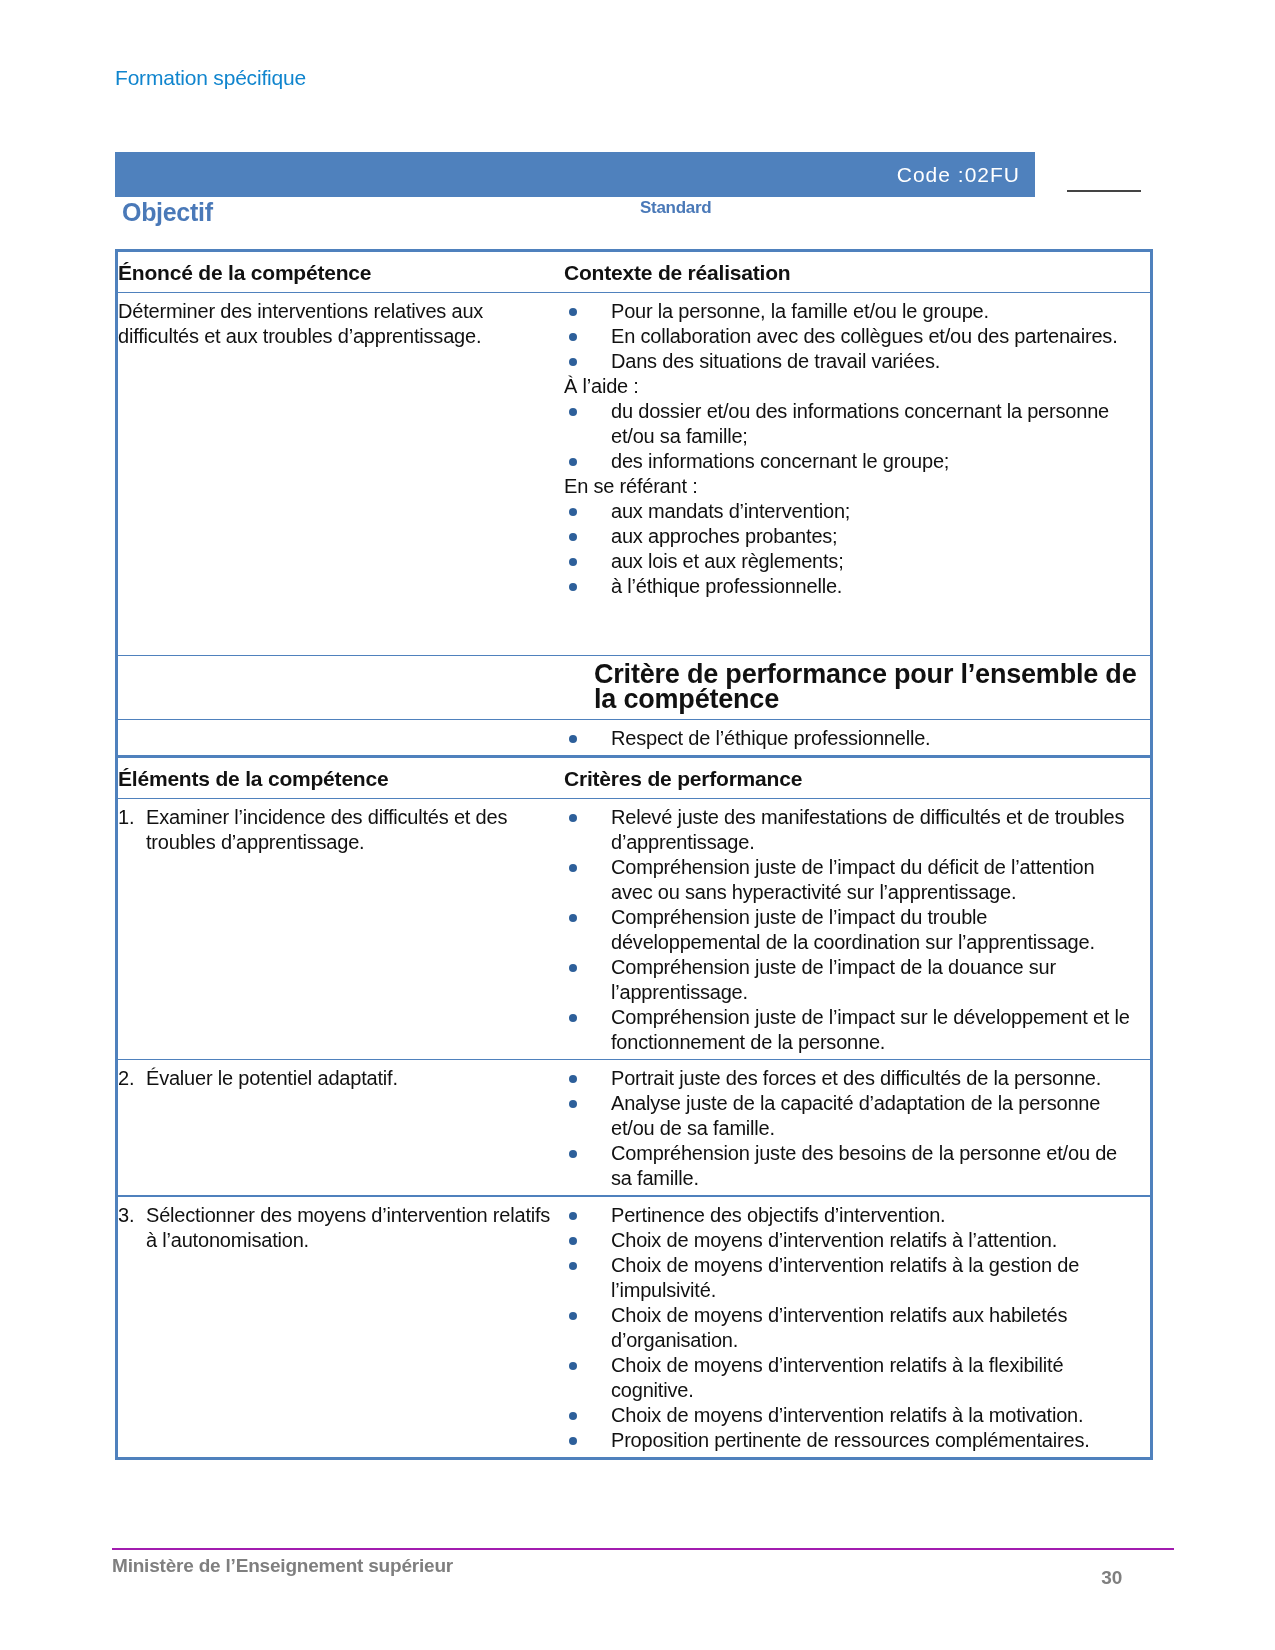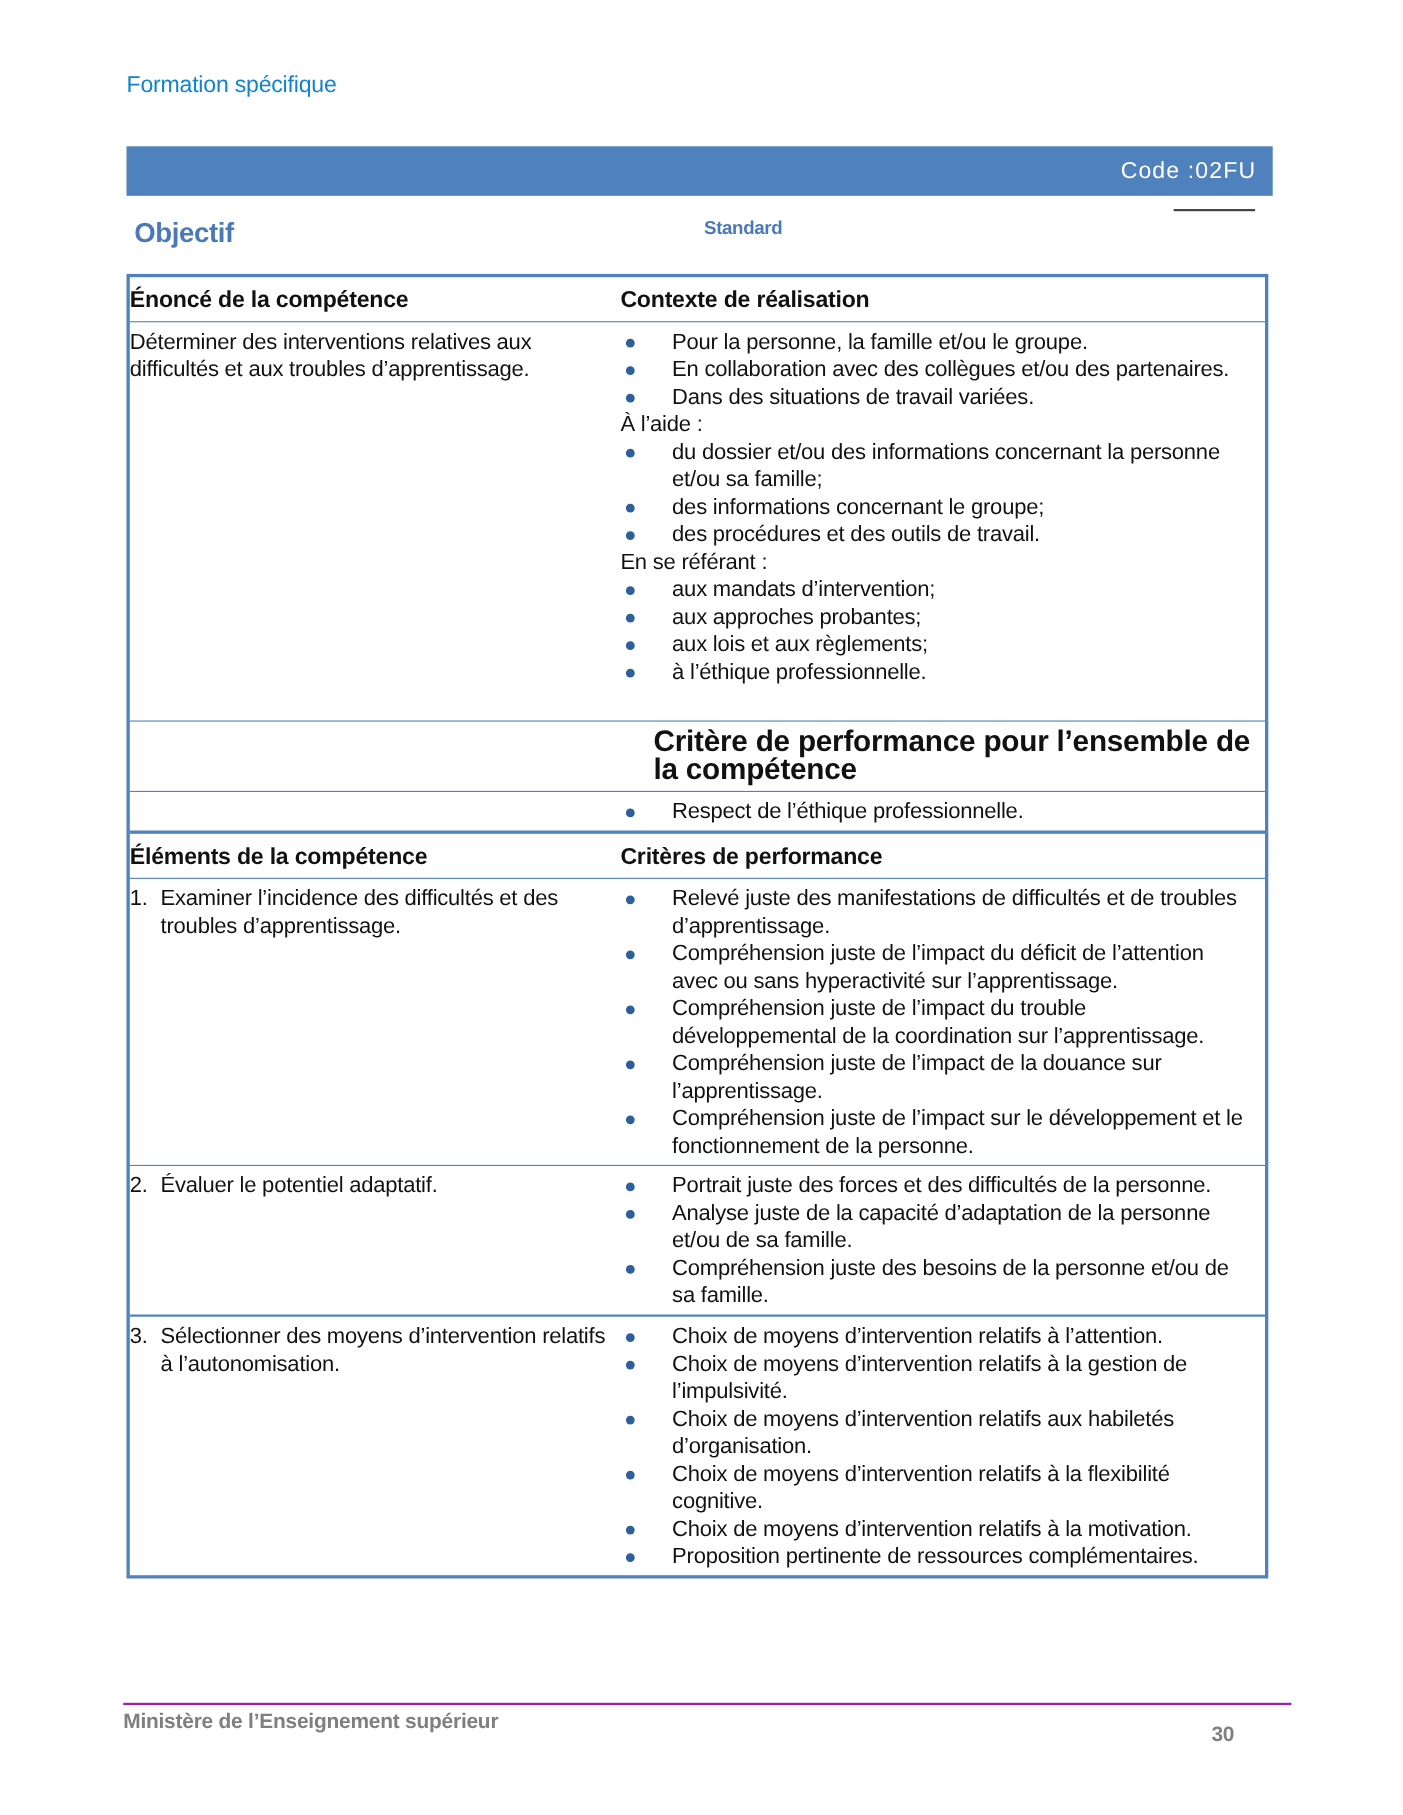--- a/index.html
+++ b/index.html
@@ -11,21 +11,21 @@
     color:#111;
     overflow:hidden;
   }
   
   .eyebrow{
     position:absolute;left:115px;top:66px;
     font-size:21px;color:#1085ce;letter-spacing:-0.2px;
   }
   
   .code-bar{
-    position:absolute;left:115px;top:133px;width:1042px;height:45px;
+    position:absolute;left:115px;top:152px;width:920px;height:45px;
     background:#4f81bd;color:#ffffff;
     display:flex;align-items:center;justify-content:flex-end;
     font-size:21px;
   }
   .code-bar .code-label{letter-spacing:1px;}
   .code-bar .code-value{margin-right:15px;letter-spacing:1px;}
   .bar-tick{position:absolute;left:1067px;top:190px;width:74px;height:2px;background:#444;}
   
   .headings{position:absolute;left:115px;top:198px;width:1038px;height:34px;}
   .headings .h-obj{position:absolute;left:7px;top:0;font-size:25px;font-weight:bold;color:#4a79b8;letter-spacing:-0.3px;}
@@ -102,21 +102,20 @@
     <div class="trow row-a">
       <div class="cell-l">Déterminer des interventions relatives aux difficultés et aux troubles d’apprentissage.</div>
       <div class="cell-r">
         <ul class="blist" id="contexte-list">
             <li class="bullet">Pour la personne, la famille et/ou le groupe.</li>
             <li class="bullet">En collaboration avec des collègues et/ou des partenaires.</li>
             <li class="bullet">Dans des situations de travail variées.</li>
             <li class="plain">À l’aide :</li>
             <li class="bullet">du dossier et/ou des informations concernant la personne et/ou sa famille;</li>
             <li class="bullet">des informations concernant le groupe;</li>
-            <li class="bullet">des procédures et des outils de travail.</li>
             <li class="plain">En se référant :</li>
             <li class="bullet">aux mandats d’intervention;</li>
             <li class="bullet">aux approches probantes;</li>
             <li class="bullet">aux lois et aux règlements;</li>
             <li class="bullet">à l’éthique professionnelle.</li>
           </ul>
       </div>
     </div>
 
     <div class="trow row-critere">
@@ -174,20 +173,21 @@
 
   <div class="trow element-row thick-top">
     <div class="cell-l">
       <div class="el-item">
         <span class="el-num">3.</span>
         <span class="el-text">Sélectionner des moyens d’intervention relatifs à l’autonomisation.</span>
       </div>
     </div>
     <div class="cell-r">
       <ul class="blist crit-list">
+            <li class="bullet">Pertinence des objectifs d’intervention.</li>
             <li class="bullet">Choix de moyens d’intervention relatifs à l’attention.</li>
             <li class="bullet">Choix de moyens d’intervention relatifs à la gestion de l’impulsivité.</li>
             <li class="bullet">Choix de moyens d’intervention relatifs aux habiletés d’organisation.</li>
             <li class="bullet">Choix de moyens d’intervention relatifs à la flexibilité cognitive.</li>
             <li class="bullet">Choix de moyens d’intervention relatifs à la motivation.</li>
             <li class="bullet">Proposition pertinente de ressources complémentaires.</li>
           </ul>
     </div>
   </div>
 </div>

